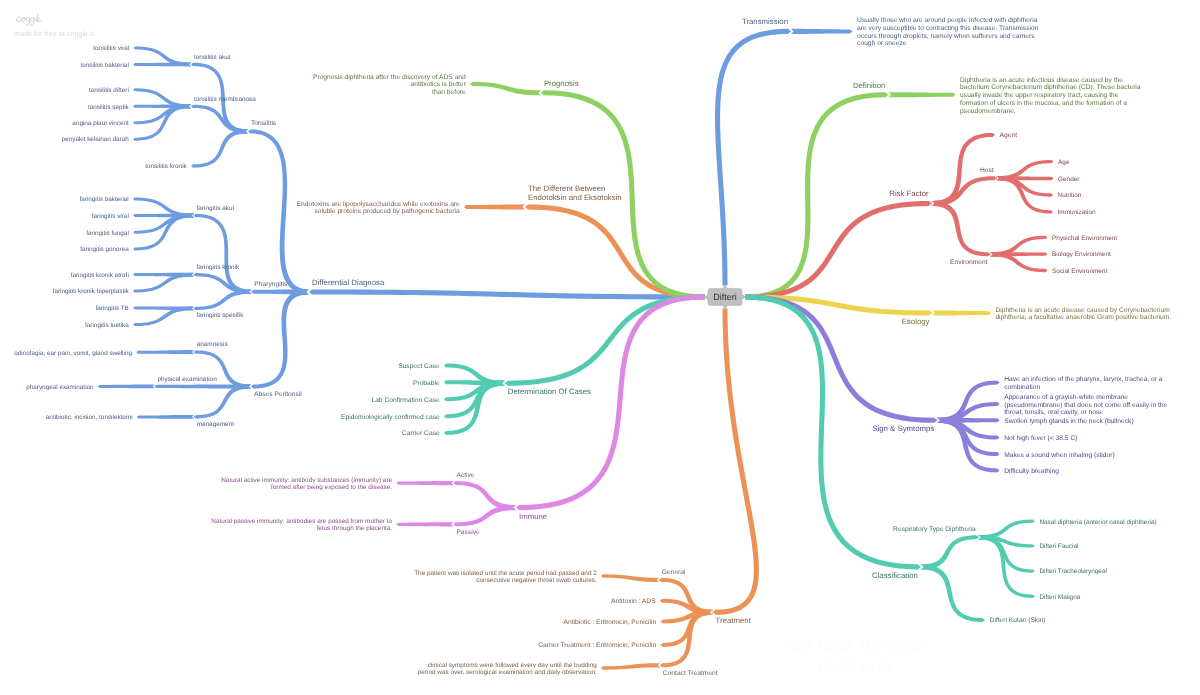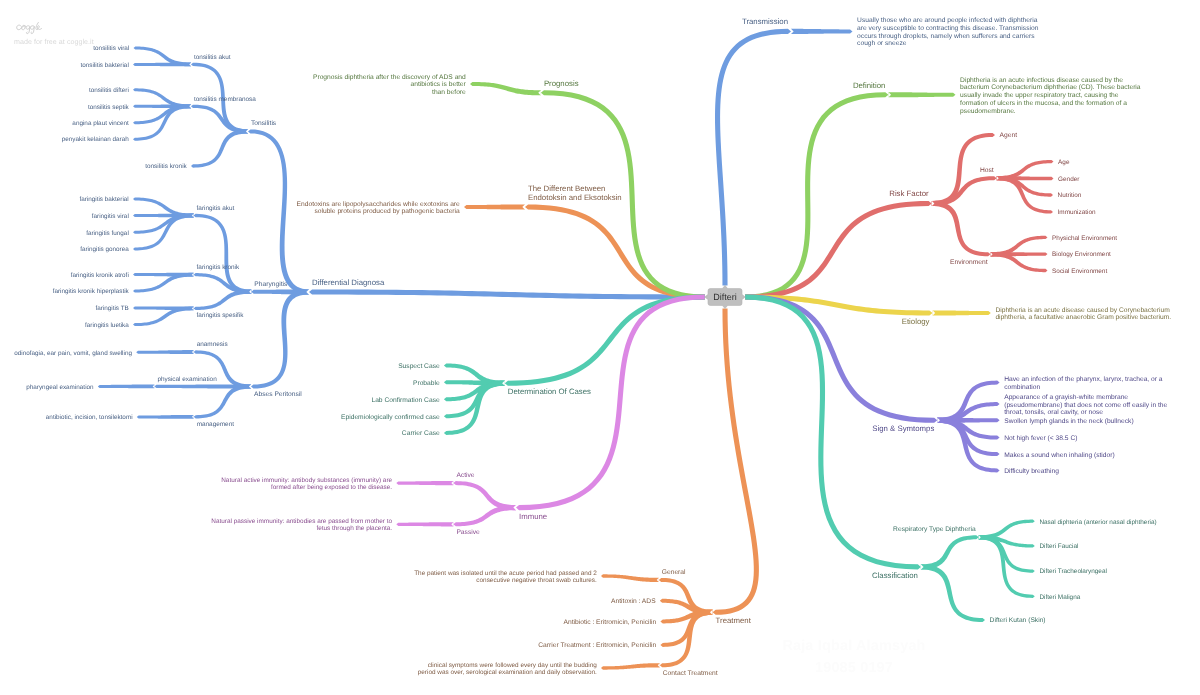--- a/index.html
+++ b/index.html
@@ -1,21 +1,21 @@
 <!DOCTYPE html>
 <html><head>
 <meta charset="utf-8">
 <title>Difteri</title>
 <style>
   html,body{margin:0;padding:0;}
   body{width:1200px;height:695px;background:#ffffff;overflow:hidden;
        font-family:"Liberation Sans","DejaVu Sans",sans-serif;position:relative;}
   #stage{position:absolute;left:0;top:0;width:1200px;height:695px;}
   svg#map{position:absolute;left:0;top:0;width:1200px;height:695px;display:block;}
-  .brand{position:absolute;left:14px;top:20px;}
+  .brand{position:absolute;left:14px;top:12px;}
   .brand-logo{display:block;}
   .brand-tagline{font-size:7.1px;color:#d9d9d9;margin-top:2px;letter-spacing:0.05px;}
   .wm{position:absolute;left:704px;top:635px;width:300px;text-align:center;color:#fcfcfc;
       font-size:14.4px;font-weight:bold;line-height:1.55;pointer-events:none;letter-spacing:0.2px;}
   svg text{font-family:"Liberation Sans","DejaVu Sans",sans-serif;}
   *{-webkit-font-smoothing:antialiased;text-rendering:geometricPrecision;}
 </style>
 </head>
 <body>
 

